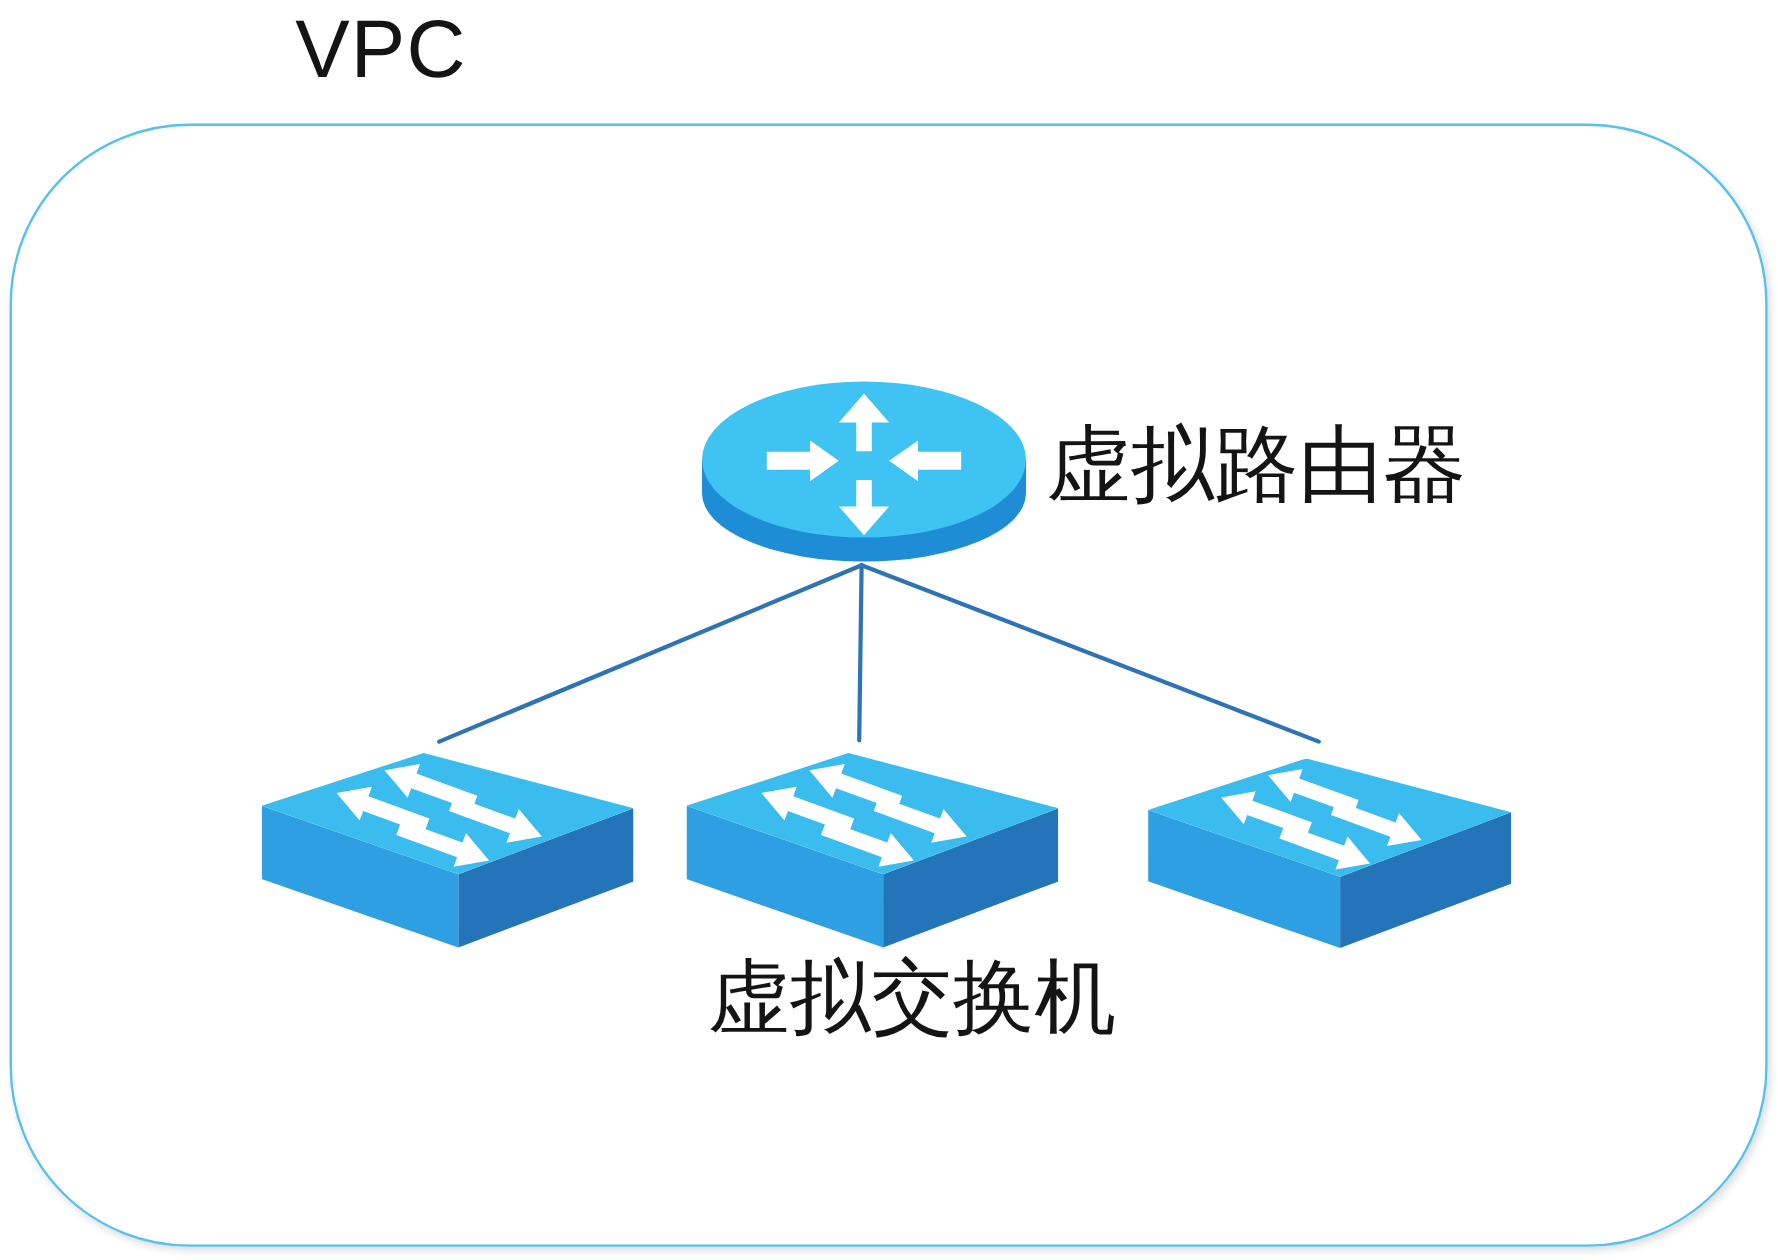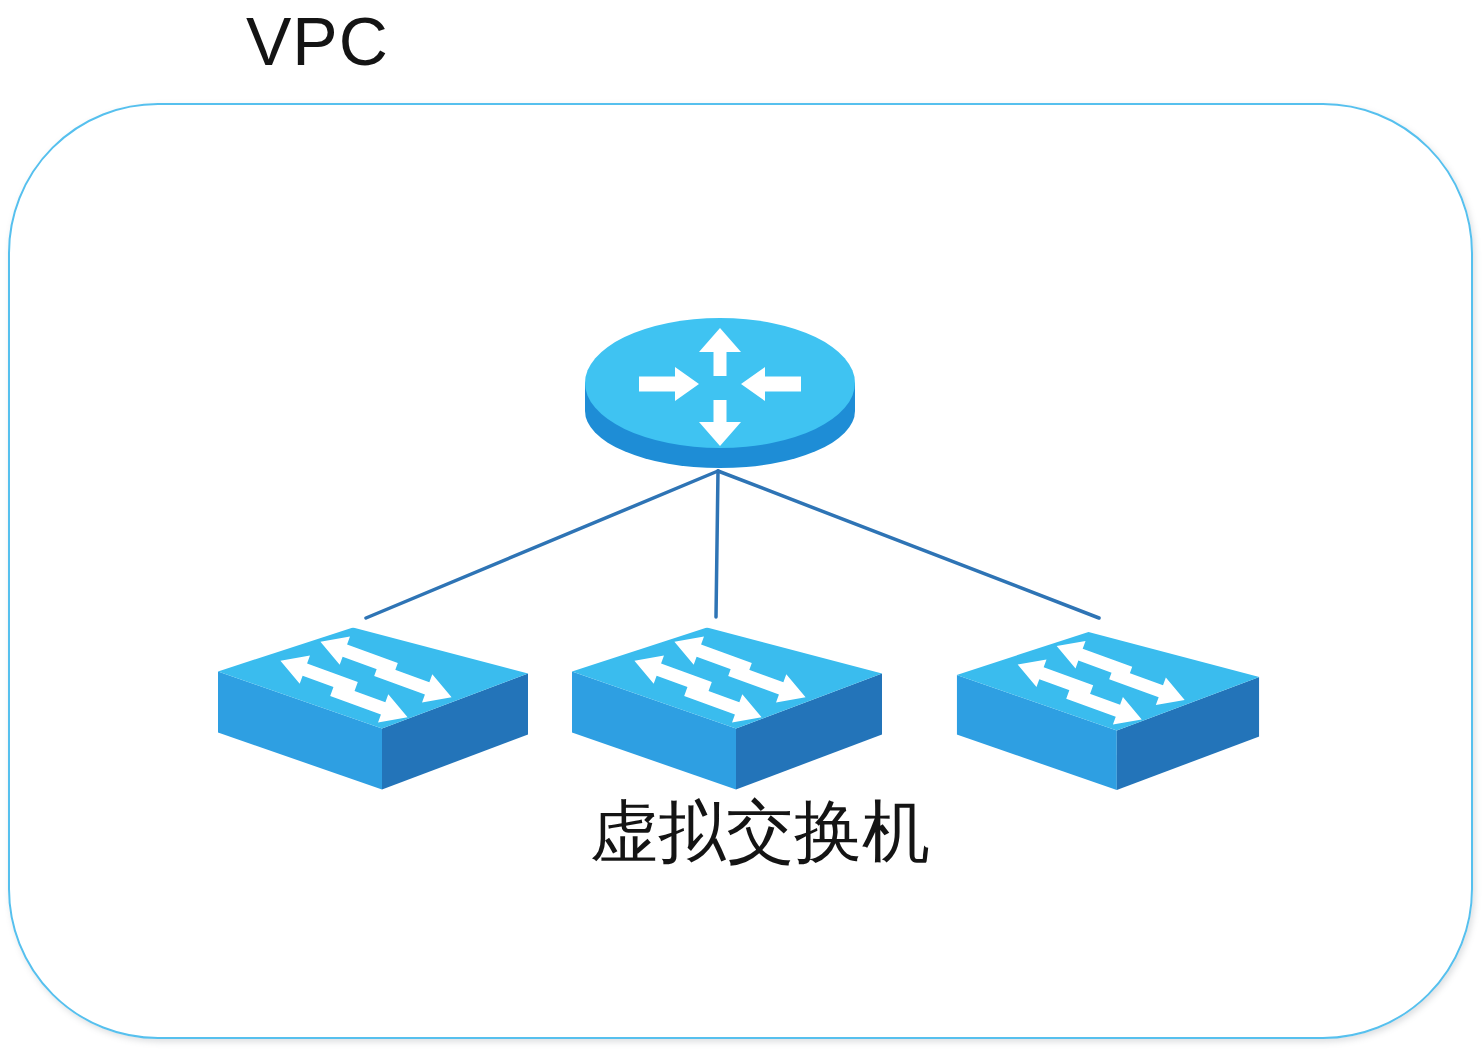--- a/index.html
+++ b/index.html
@@ -107,20 +107,21 @@
       <polygon points="137,12 158,36 143.5,36 143.5,60 130.5,60 130.5,36 116,36"></polygon>
 
       <polygon points="137,130 158,106 143.5,106 143.5,84 130.5,84 130.5,106 116,106"></polygon>
 
       <polygon points="56,60.5 92,60.5 92,51 116,68 92,85 92,75.5 56,75.5"></polygon>
 
       <polygon points="218,60.5 182,60.5 182,51 158,68 182,85 182,75.5 218,75.5"></polygon>
     </g>
   </svg>
 
+  <div class="node-label router-label">虚拟路由器</div>
 
   <svg class="switch-svg switch-1" viewBox="0 0 310 165">
     <use href="#sym-switch"></use>
   </svg>
   <svg class="switch-svg switch-2" viewBox="0 0 310 165">
     <use href="#sym-switch"></use>
   </svg>
   <svg class="switch-svg switch-3" viewBox="0 0 310 165">
     <use href="#sym-switch"></use>
   </svg>

